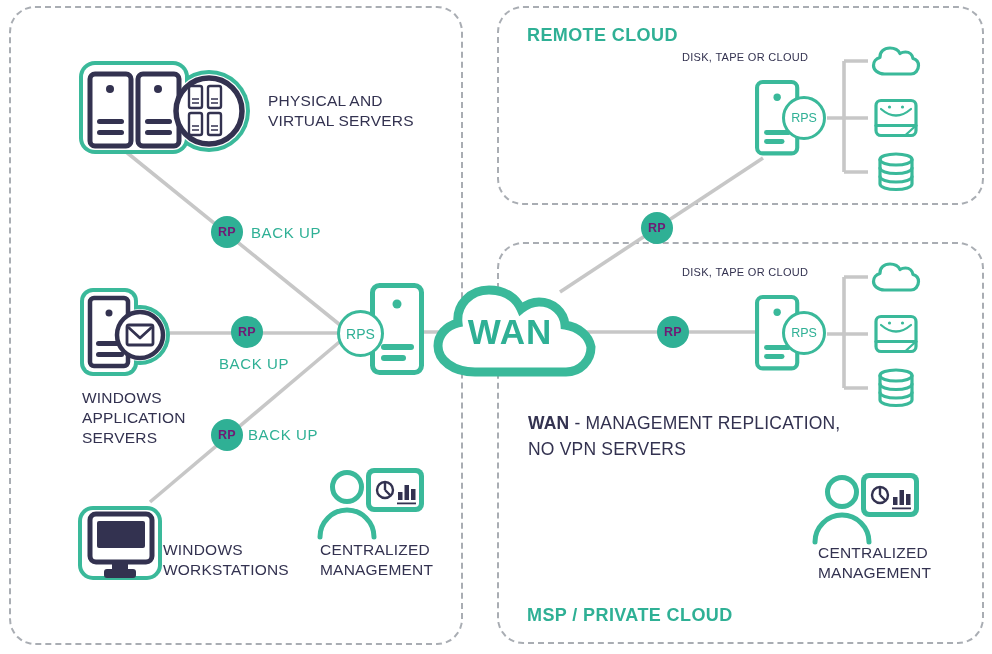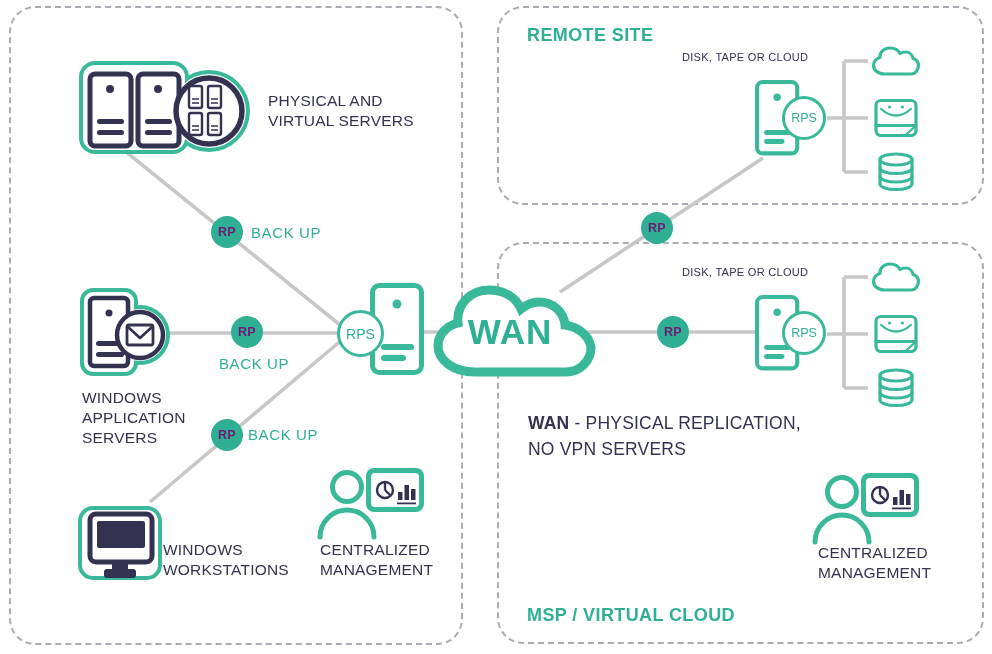--- a/index.html
+++ b/index.html
@@ -177,25 +177,25 @@
 APPLICATION
 SERVERS</div>
   <div class="lbl" style="left:163px;top:540px;">WINDOWS
 WORKSTATIONS</div>
   <div class="lbl" style="left:320px;top:540px;">CENTRALIZED
 MANAGEMENT</div>
   <div class="backup" style="left:251px;top:224px;">BACK UP</div>
   <div class="backup" style="left:219px;top:355px;">BACK UP</div>
   <div class="backup" style="left:248px;top:426px;">BACK UP</div>
 
-  <div class="teal-title" style="left:527px;top:25px;">REMOTE SITE</div>
+  <div class="teal-title" style="left:527px;top:25px;">REMOTE CLOUD</div>
   <div class="storage-lbl" style="left:682px;top:51px;">DISK, TAPE OR CLOUD</div>
 
   <div class="storage-lbl" style="left:682px;top:266px;">DISK, TAPE OR CLOUD</div>
   <div class="wan-desc">
-    <b>WAN</b><span> - PHYSICAL REPLICATION,</span><br>
+    <b>WAN</b><span> - MANAGEMENT REPLICATION,</span><br>
     <span>NO VPN SERVERS</span>
   </div>
   <div class="lbl" style="left:818px;top:543px;">CENTRALIZED
 MANAGEMENT</div>
-  <div class="teal-title" style="left:527px;top:605px;">MSP / VIRTUAL CLOUD</div>
+  <div class="teal-title" style="left:527px;top:605px;">MSP / PRIVATE CLOUD</div>
 
 </div>
 
 </body></html>

